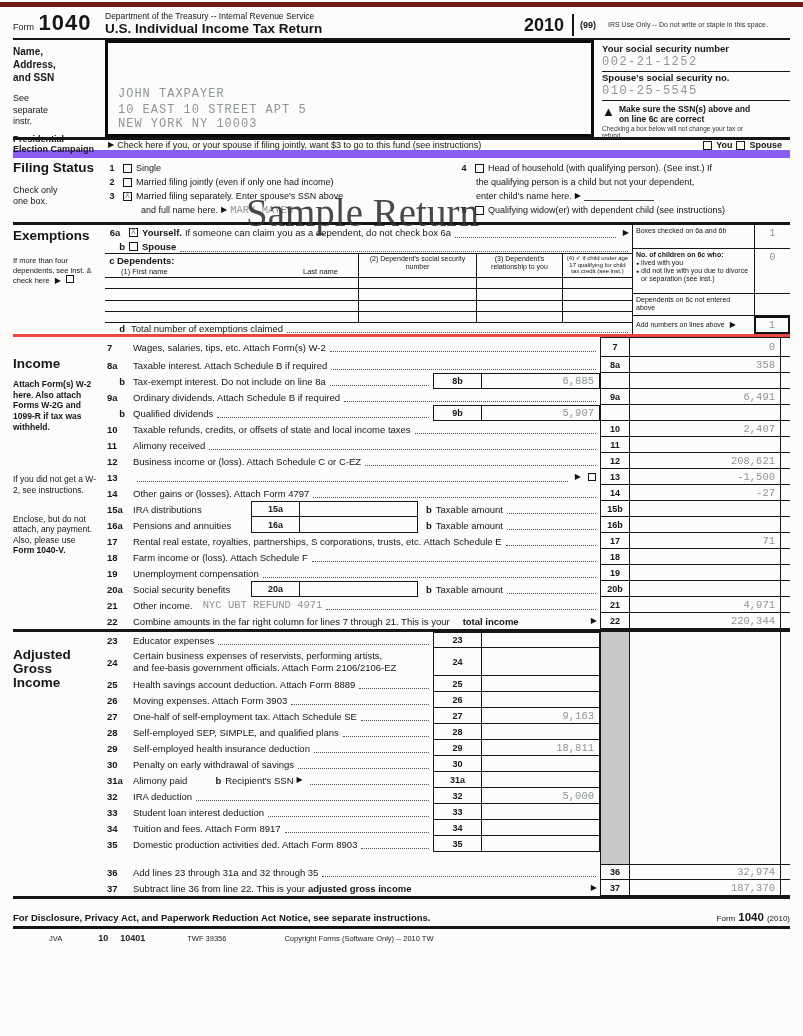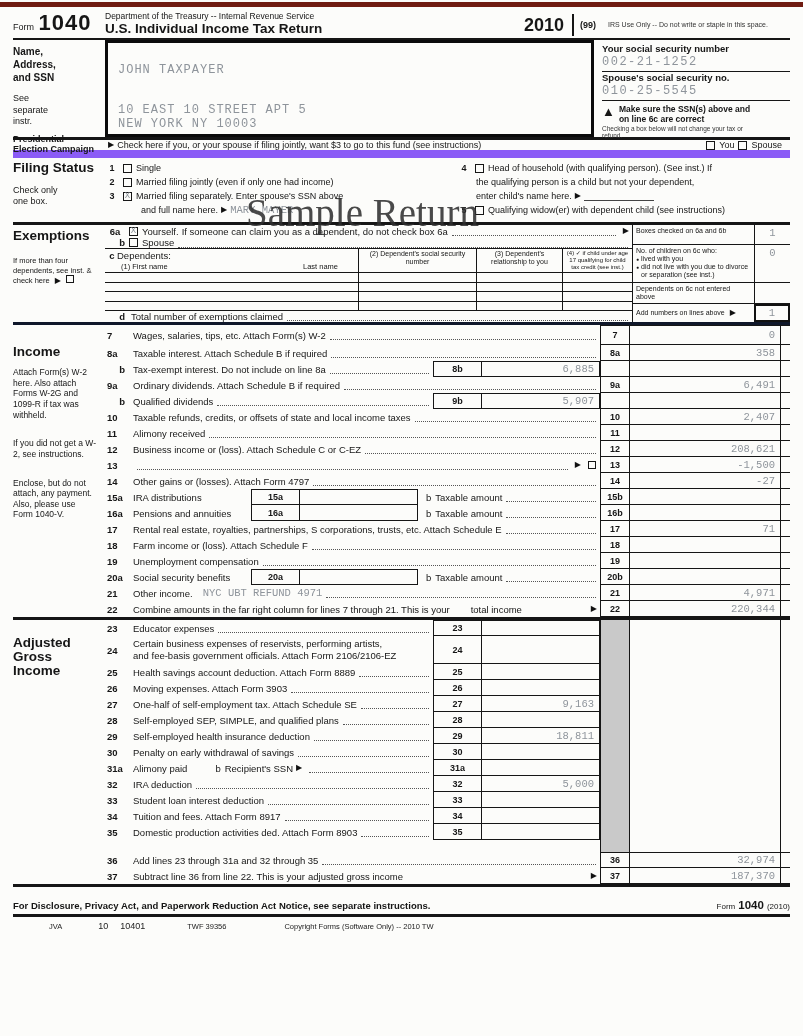--- a/index.html
+++ b/index.html
@@ -1,19 +1,19 @@
 <!DOCTYPE html>
 <html><head>
 <meta charset="utf-8">
 <style>
   * { margin:0; padding:0; box-sizing:border-box; }
   body { margin:0; background:#e9e9e7; font-family:"Liberation Sans", sans-serif; }
   .page { position:relative; width:803px; height:1036px; background:#fcfcfa; color:#161616; overflow:hidden; padding:0 13px; }
   .redbar { position:absolute; top:2px; left:0; width:100%; height:5px; background:#701c12; }
-  .b { font-weight:normal; }
+  .b { font-weight:bold; }
   .val { font-family:"Liberation Mono","DejaVu Sans Mono",monospace; color:#8e949b; font-size:10.5px; white-space:nowrap; }
   .arr { font-size:8px; line-height:1; margin:0 3px; color:#111; }
   .cb { width:9px; height:9px; border:1px solid #161616; display:inline-flex; align-items:center; justify-content:center; margin:0 4px; flex:none; }
   .cbs { width:8px; height:8px; }
   .xmark { font-family:"Liberation Mono",monospace; font-size:9px; color:#8e949b; line-height:1; }
   .gap { flex:1; }
   .uline { border-bottom:1px solid #444; height:9px; display:inline-block; }
   .w60 { width:60px; } .w40 { width:40px; } .w70 { width:70px; flex:none; }
 
   
@@ -30,21 +30,21 @@
 
   .yearline { display:flex; align-items:flex-end; font-size:7.5px; border-bottom:2px solid #161616; padding:2px 0 3px 92px; color:#222; }
   .omb { font-size:9px; color:#161616; }
 
   
   .nameband { display:flex; border-bottom:3px solid #161616; height:100px; }
   .nb-left { width:92px; flex:none; padding-top:5px; font-size:10px; }
   .nb-left .lbl { font-weight:bold; line-height:1.3; }
   .nb-left .see { font-size:9px; margin-top:9px; line-height:1.3; }
   .namebox { flex:1; border:3px solid #0b0b0b; position:relative; }
-  .nb-name { position:absolute; top:20px; left:10px; font-size:12px; letter-spacing:1px; }
+  .nb-name { position:absolute; top:44px; left:10px; font-size:12px; letter-spacing:1px; }
   .nb-street { position:absolute; top:60px; left:10px; font-size:12px; letter-spacing:1px; }
   .nb-city { position:absolute; top:74px; left:10px; font-size:12px; letter-spacing:1px; }
   .ssncol { width:196px; flex:none; padding:3px 0 2px 8px; display:flex; flex-direction:column; }
   .ssn-lab { font-weight:bold; font-size:9.5px; }
   .ssn-val { font-size:12px; letter-spacing:1.5px; padding:1px 0 2px; border-bottom:1px solid #161616; }
   .warn { display:flex; align-items:flex-start; margin-top:4px; }
   .warn-tri { font-size:13px; margin-right:4px; line-height:1; }
   .warn-txt { font-size:8.5px; font-weight:bold; line-height:1.15; width:140px; }
   .tinynote { font-size:6.5px; color:#333; margin-top:auto; line-height:1.15; width:150px; }
 
@@ -56,21 +56,21 @@
   .filing { display:flex; border-bottom:3px solid #161616; padding:3px 0 5px; }
   .f-left { width:92px; flex:none; }
   .h1 { font-weight:bold; font-size:13.5px; line-height:1.05; }
   .f-note { font-size:9px; margin-top:10px; line-height:1.25; }
   .f-grid { flex:1; display:grid; grid-template-columns:352px 1fr; grid-auto-rows:14px; font-size:9px; align-items:center; }
   .fcell { display:flex; align-items:center; white-space:nowrap; overflow:hidden; }
   .fnum { font-weight:bold; width:14px; flex:none; text-align:center; }
   .ind { padding-left:36px; } .ind2 { padding-left:19px; }
 
   
-  .exm { display:flex; border-bottom:3px solid #0f172a; height:100px; }
+  .exm { display:flex; border-bottom:3px solid #ef4444; height:112px; }
   .e-left { width:92px; flex:none; padding-top:4px; }
   .e-sidenote { font-size:7.5px; margin-top:13px; width:82px; line-height:1.25; }
   .e-mid { flex:1; min-width:0; display:flex; flex-direction:column; font-size:9.5px; }
   .e-row { display:flex; align-items:center; height:17px; }
   .leader { flex:1; border-bottom:1px dotted #555; height:10px; margin:0 4px; min-width:10px; }
   .dep-head { display:flex; border-top:1px solid #161616; height:26px; font-size:7px; }
   .dh1 { flex:1; padding:1px 2px; }
   .dh1-top { font-size:9.5px; display:flex; align-items:center; }
   .dh1-bot { display:flex; justify-content:space-between; padding:1px 18px 0 14px; font-size:7.5px; }
   .dh2 { width:118px; flex:none; border-left:1px solid #161616; text-align:center; padding:1px 6px; line-height:1.1; }
@@ -344,21 +344,21 @@
             <span class="val">1</span>
           </div>
       </div>
     </div>
   </div>
 
   <div class="inc">
     <div class="i-left">
       <div class="h1" style="margin-top:20px;">Income</div>
       <div class="i-note b" style="margin-top:8px;">Attach Form(s) W-2 here. Also attach Forms W-2G and 1099-R if tax was withheld.</div>
-      <div class="i-note" style="margin-top:18px;">If you did not get a W-2, see instructions.</div>
+      <div class="i-note" style="margin-top:42px;">If you did not get a W-2, see instructions.</div>
       <div class="i-note" style="margin-top:18px;">
         <span>Enclose, but do not attach, any payment. Also, please use</span> <span class="b">Form 1040-V.</span>
       </div>
     </div>
     <div class="i-rows">
 
       <div class="frow h1row">
         <span class="lnum">7</span>
         <span class="txt">Wages, salaries, tips, etc. Attach Form(s) W-2</span>
         <span class="leader"></span>
@@ -565,21 +565,21 @@
         <span class="ncol">21</span>
         <span class="acol">
             <span class="val">4,971</span>
           </span>
         <span class="ccol"></span>
       </div>
 
       <div class="frow">
         <span class="lnum">22</span>
         <span class="txt">Combine amounts in the far right column for lines 7 through 21. This is your</span>
-        <span class="txt b" style="margin-left:21px;">total income</span>
+        <span class="txt b" style="margin-left:13px;">total income</span>
         <span class="gap"></span>
         <span class="arr">▶</span>
         <span class="ncol">22</span>
         <span class="acol">
             <span class="val">220,344</span>
           </span>
         <span class="ccol"></span>
       </div>
 
     </div>

